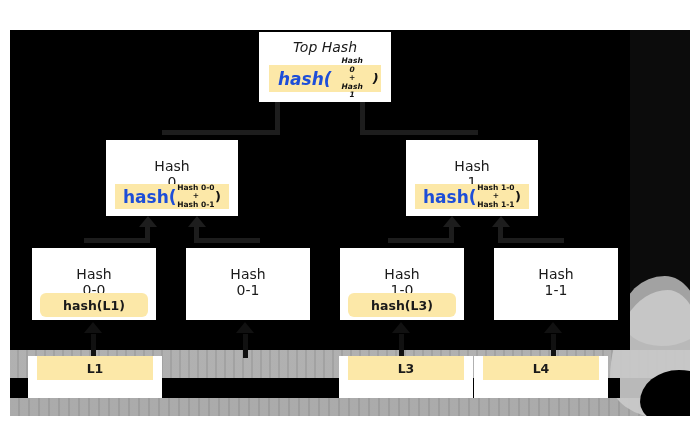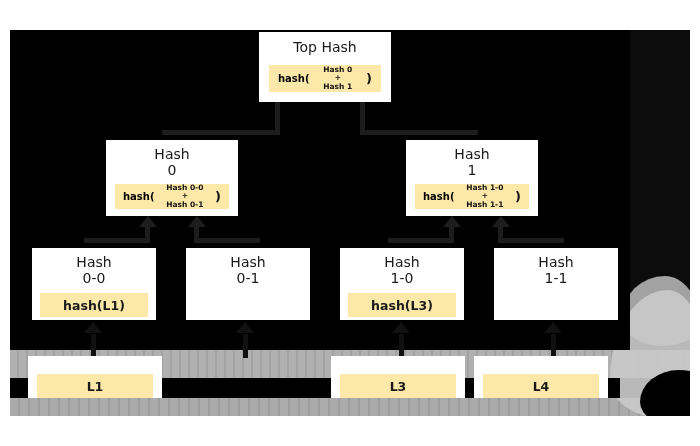--- a/index.html
+++ b/index.html
@@ -116,35 +116,35 @@
   .node-title {
     color: #1a1a1a;
     font-size: 14px;
     line-height: 16px;
     text-align: center;
     padding-top: 7px;
     white-space: pre-line;
     font-weight: 400;
   }
   .node-title.two-line {
-    padding-top: 6px;
+    padding-top: 18px;
   }
 
   .hashbar {
     background: #fce8a8;
     display: flex;
     align-items: center;
     justify-content: center;
     box-sizing: border-box;
     color: #1a1a1a;
   }
   .hashbar .fn {
-    font-size: 10px;
+    font-size: 17px;
     font-weight: 700;
-    color: #000000;
+    color: #1d4ed8;
   }
   .hashbar .paren {
     font-size: 13px;
     font-weight: 700;
     color: #111111;
   }
   .hashbar .args {
     font-size: 7.5px;
     line-height: 8.5px;
     text-align: center;
@@ -156,20 +156,21 @@
     font-size: 12.5px;
     font-weight: 700;
   }
 
   
   #top-hash {
     left: 249px;
     top: 2px;
     width: 132px;
     height: 70px;
+    font-style: italic;
   }
   #top-hash .hashbar {
     position: absolute;
     left: 10px;
     top: 33px;
     width: 112px;
     height: 27px;
     gap: 10px;
     padding: 0 9px;
     justify-content: space-between;
@@ -207,37 +208,38 @@
   #hash-0-0 { left: 22px; }
   #hash-0-1 { left: 176px; }
   #hash-1-0 { left: 330px; }
   #hash-1-1 { left: 484px; }
   .lvl2 .hashbar {
     position: absolute;
     left: 8px;
     top: 45px;
     width: 108px;
     height: 24px;
+    border-radius: 6px;
   }
 
   
   .leaf {
     top: 326px;
     width: 134px;
     height: 42px;
     background: #ffffff;
     position: absolute;
     box-sizing: border-box;
     display: flex;
-    align-items: flex-end;
+    align-items: flex-start;
     justify-content: center;
   }
   #leaf-1 { left: 18px; }
   #leaf-2 { left: 168px; }
-  #leaf-3 { left: 321px; }
+  #leaf-3 { left: 329px; }
   #leaf-4 { left: 464px; }
   .leaf .hashbar {
     width: 116px;
     height: 24px;
   }
 
   
   .arrow {
     position: absolute;
     background: transparent;

